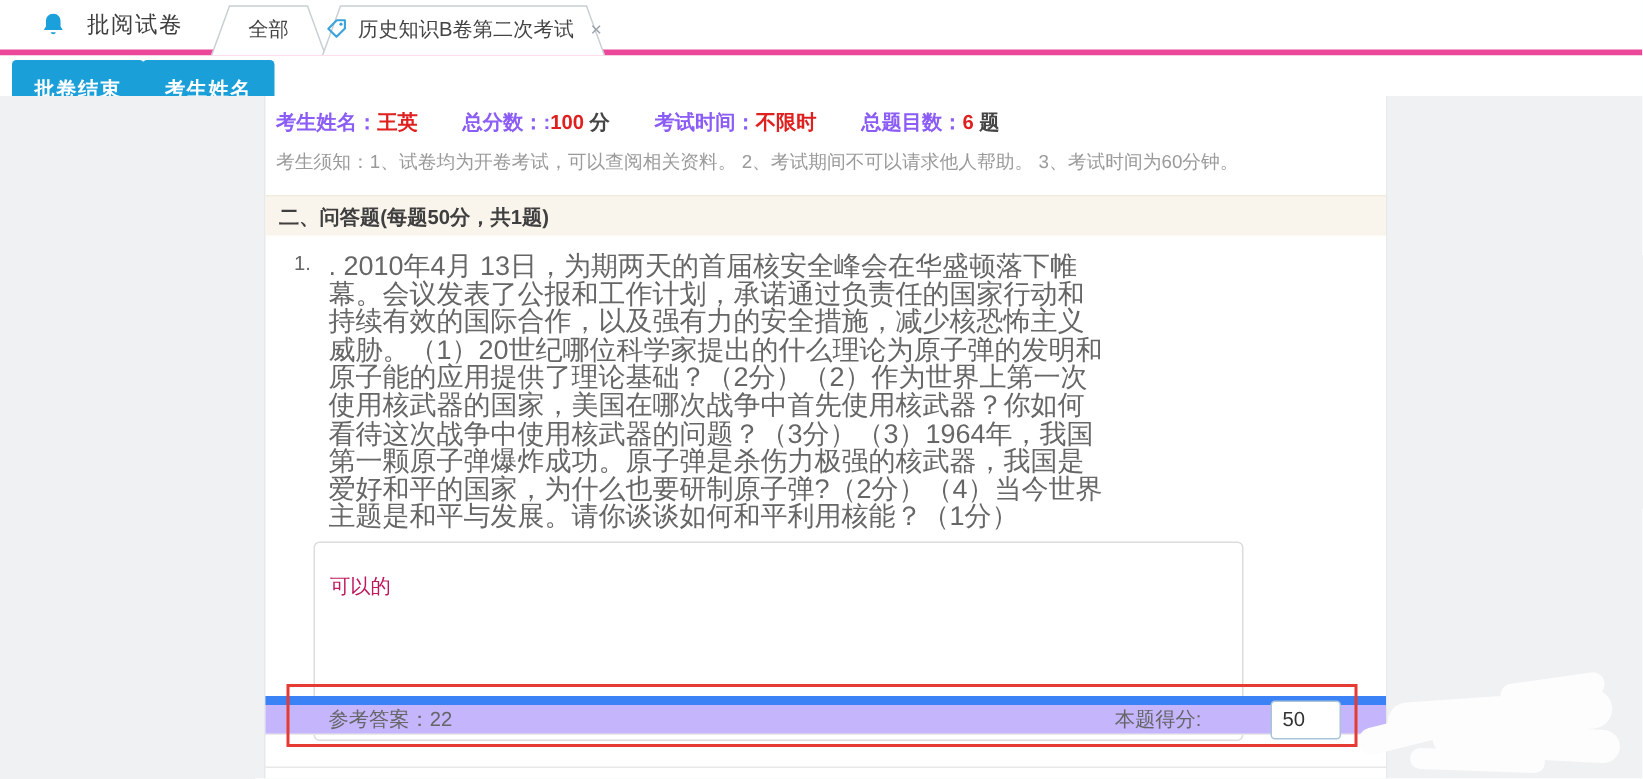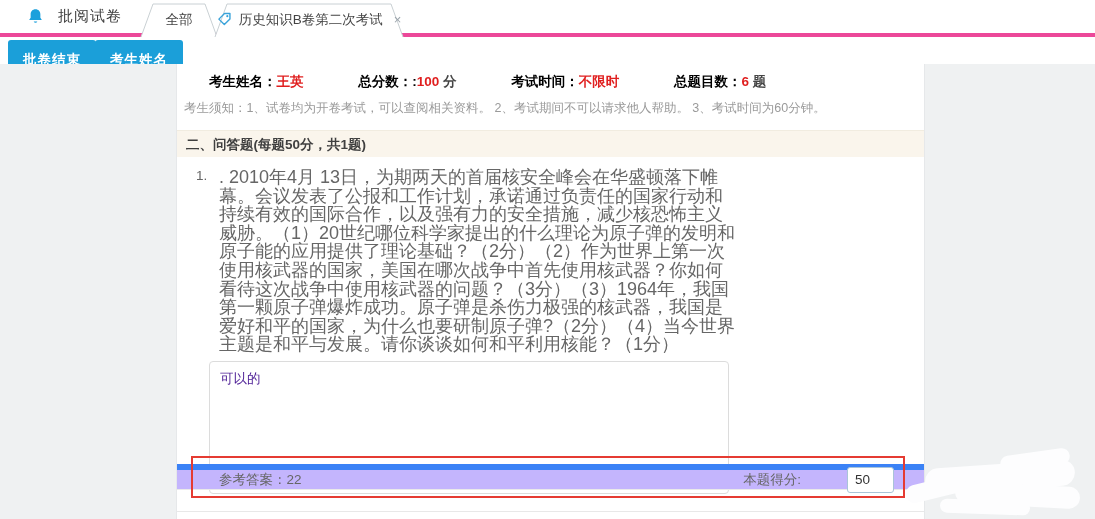--- a/index.html
+++ b/index.html
@@ -30,36 +30,36 @@
   .btn-view { left:95px; }
 
   
   .content { position:absolute; top:64px; left:0; right:0; bottom:0; background:#eff1f2; }
 
   .main-col { position:absolute; left:176px; top:0; width:749px; height:100%;
               background:#fff; border-left:1px solid #e6e8ea; border-right:1px solid #e6e8ea; }
 
   .info-row { margin:9px 0 0 7px; font-size:13.5px; color:#454545; font-weight:bold; }
   .info-item { margin-right:26px; }
-  .info-label { color:#000000;margin-left:25px; }
+  .info-label { color:#8b5cf6; }
   .info-value { color:#e01f1f; }
   .info-unit { color:#454545; }
 
   .notice { margin:9px 0 0 7px; font-size:12.5px; color:#9a9a9a; }
 
   .section-header { margin-top:13px; height:27px; line-height:27px; background:#faf5ec;
                     border-top:1px solid #f1ece0; padding-left:9px; font-size:13.5px;
                     font-weight:bold; color:#3f3f3f; }
 
   .question { position:relative; margin-top:11px; }
   .q-num { position:absolute; left:19px; top:0; font-size:13.5px; color:#666; }
   .q-text { margin-left:42px; width:517px; font-size:18px; color:#666; line-height:18.6px; }
 
-  .answer-area { margin:7px 0 0 32px; width:520px; height:133px; border:1px solid #dcdcdc;
-                 border-radius:4px; padding:8px 10px; font-size:13.5px; color:#4c1d95;
+  .answer-area { margin:7px 0 0 32px; width:620px; height:133px; border:1px solid #dcdcdc;
+                 border-radius:4px; padding:20px 10px; font-size:13.5px; color:#be185d;
                  font-family:inherit; resize:none; outline:none; background:#fff; }
 
   .grade-wrap { position:absolute; left:0; right:0; top:400px; }
   .grade-row { height:26px; border-top:6px solid #3b82f6; border-bottom:1px solid #eaeaea;
                display:flex; align-items:center; padding:0 30px 0 42px; background:#c4b5fd; }
   .ref-answer { font-size:13.5px; color:#666; }
   .score-area { margin-left:auto; display:flex; align-items:center; font-size:13.5px; color:#666;gap:40px; }
   .score-input { width:47px; height:26px; margin-left:6px; border:1px solid #a9c4d8;
                  border-radius:3px; font-size:13.5px; color:#333; padding:0 7px;
                  font-family:inherit; outline:none; }

